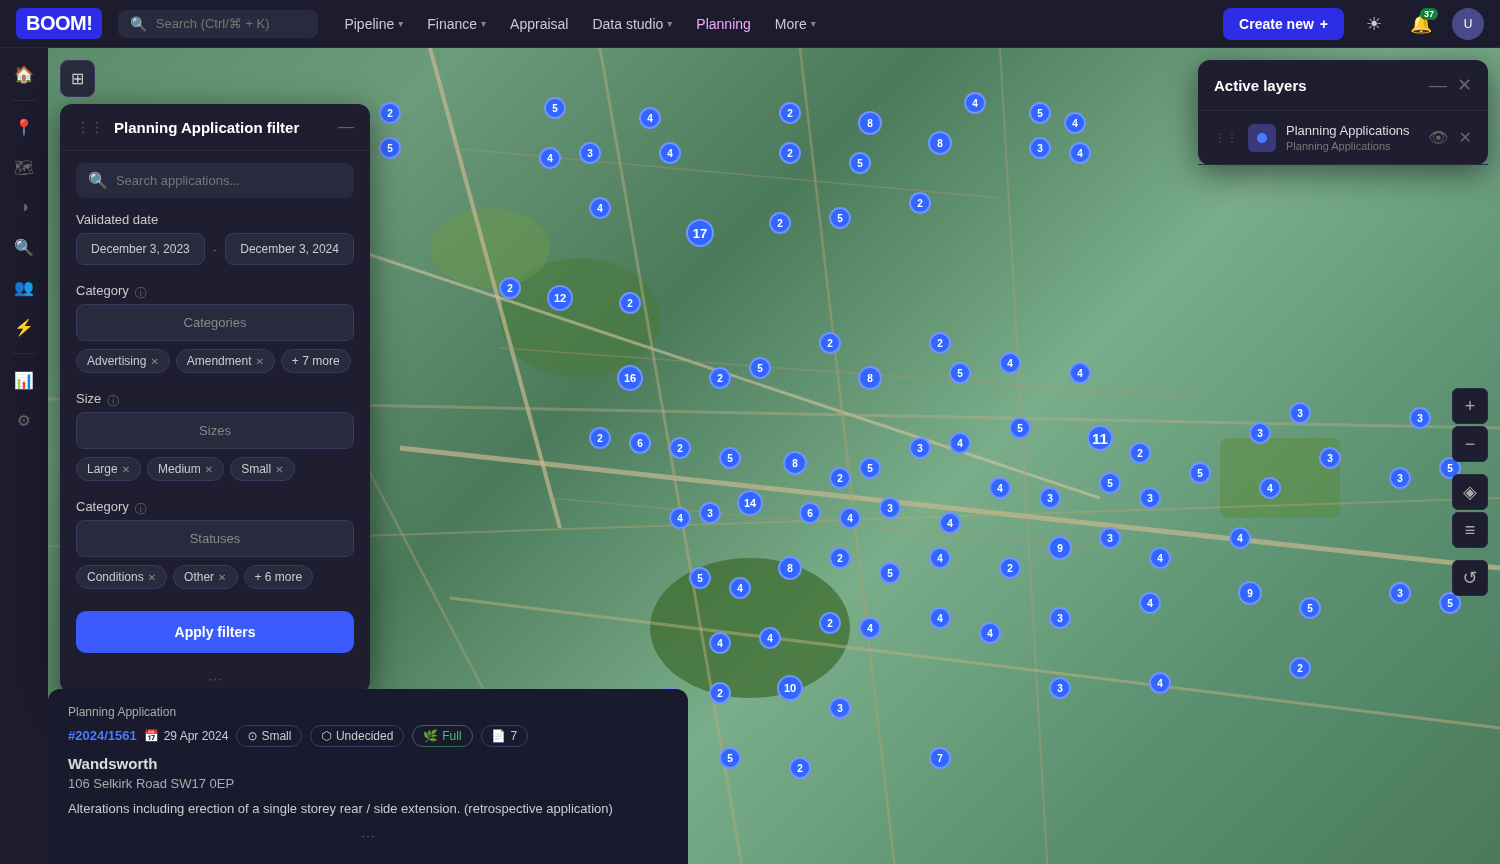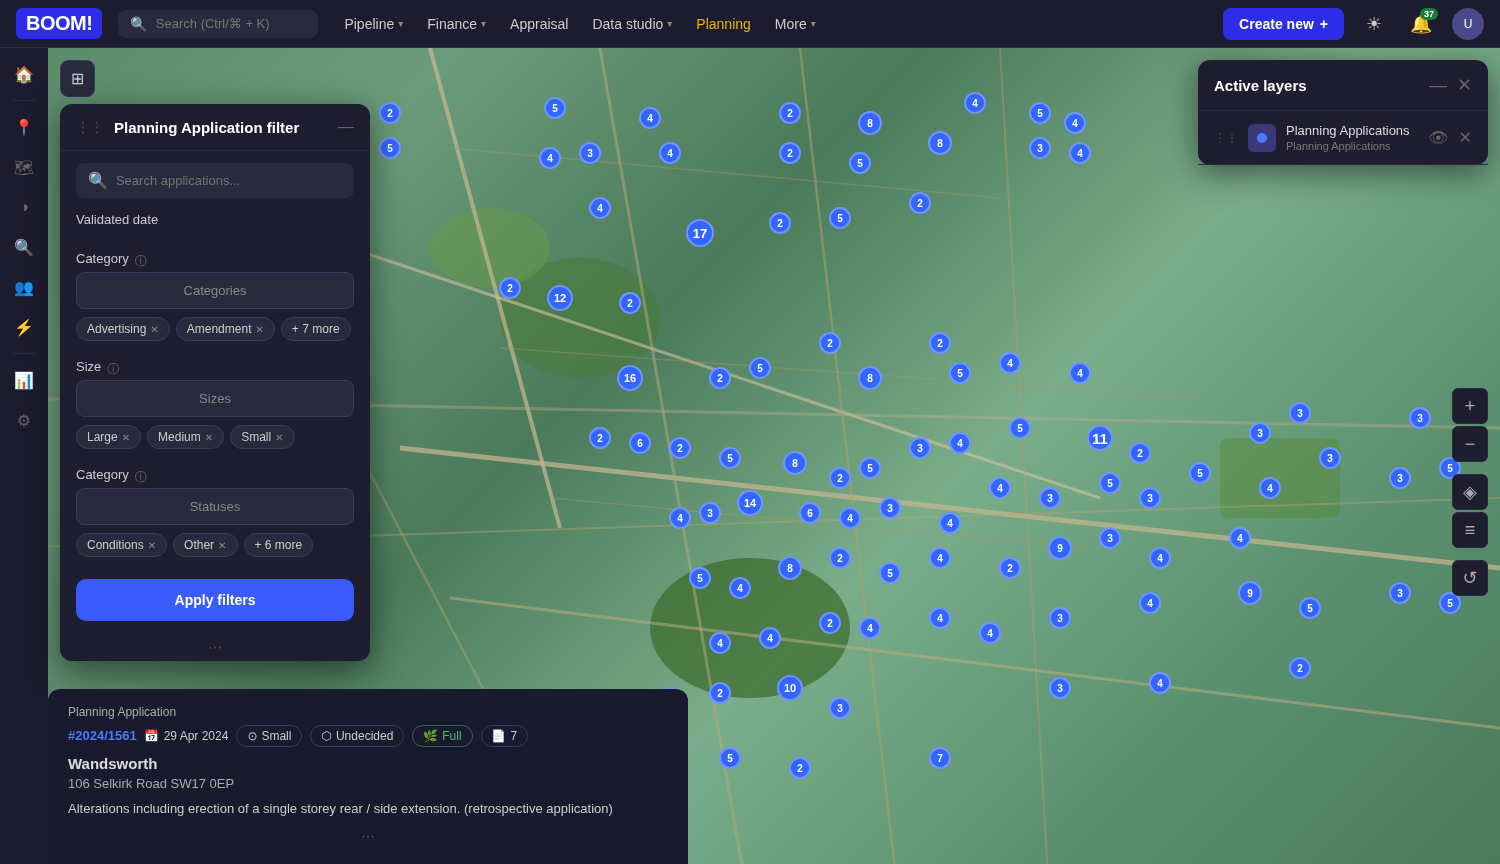--- a/index.html
+++ b/index.html
@@ -22,21 +22,21 @@
     }
     .search-box input {
       background: none; border: none; color: #aaa; font-size: 13px; outline: none; width: 100%;
     }
     .search-icon-sm { color: #666; font-size: 14px; }
     .nav-items { display: flex; align-items: center; gap: 4px; margin-left: 8px; }
     .nav-item {
       color: #ccc; font-size: 14px; padding: 6px 10px; border-radius: 6px;
       cursor: pointer; display: flex; align-items: center; gap: 4px;
     }
-    .nav-item.active { color: #eab308; }
+    .nav-item.active { color: #f0abfc; }
     .nav-chevron { font-size: 10px; color: #888; }
     .nav-spacer { flex: 1; }
     .nav-right { display: flex; align-items: center; gap: 12px; }
     .btn-create {
       background: #2d2de8; color: #fff; border: none; border-radius: 8px;
       padding: 8px 16px; font-size: 14px; font-weight: 600; cursor: pointer;
       display: flex; align-items: center; gap: 6px;
     }
     .nav-icon-btn {
       color: #ccc; font-size: 18px; cursor: pointer; position: relative;
@@ -430,20 +430,25 @@
     </div>
     <div class="filter-body">
 
       <div class="filter-search">
         <span>🔍</span>
         <input placeholder="Search applications..." style="">
       </div>
 
       <div class="filter-section">
         <div class="section-label">Validated date</div>
+        <div class="date-range">
+          <div class="date-btn">December 3, 2023</div>
+          <span class="date-sep">-</span>
+          <div class="date-btn">December 3, 2024</div>
+        </div>
       </div>
 
       <div class="filter-section">
         <div class="section-row">
           <span class="section-label">Category</span>
           <span class="info-icon">ⓘ</span>
         </div>
         <div class="categories-btn">Categories</div>
         <div class="tags-row">
           <div class="tag">

